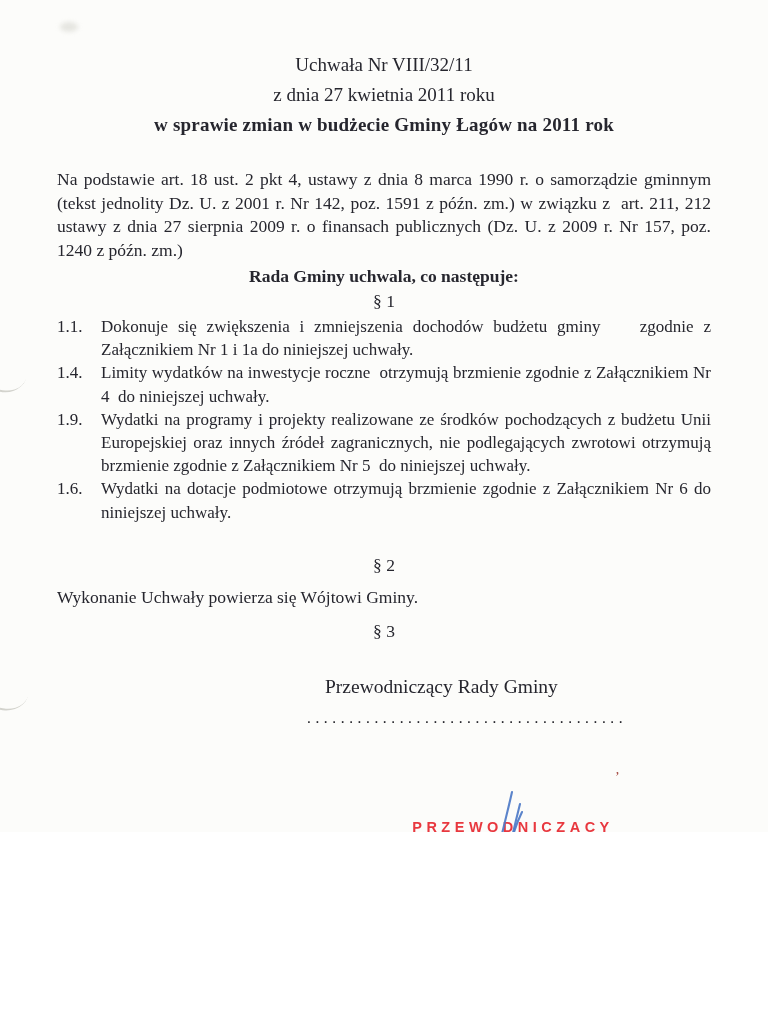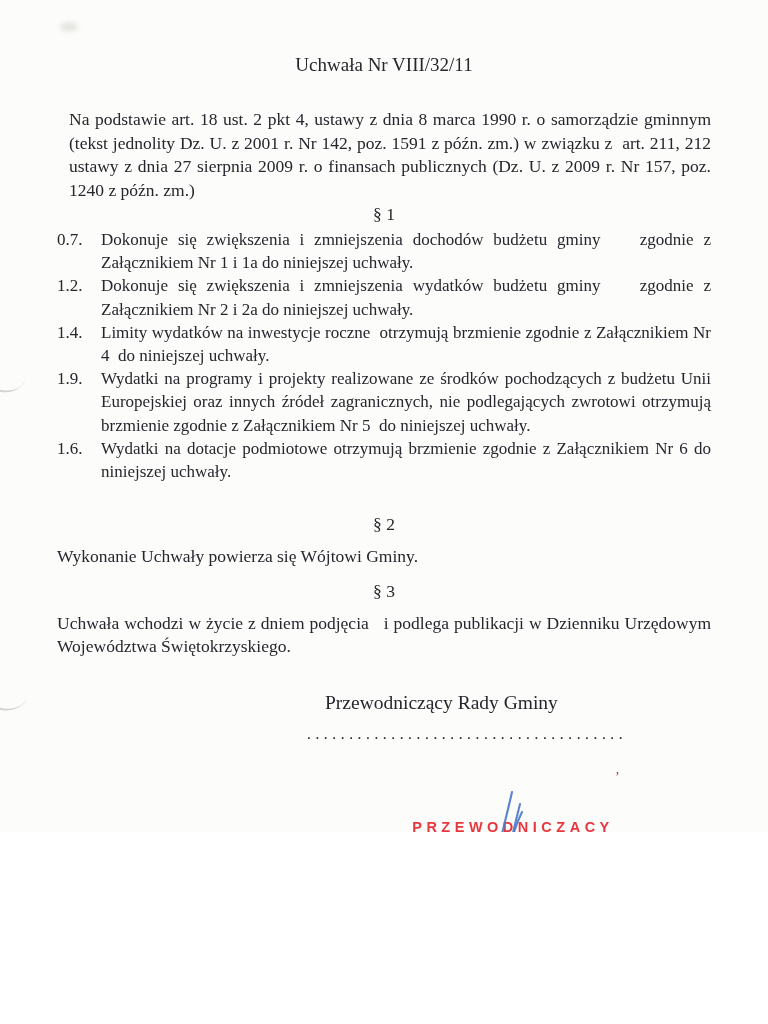--- a/index.html
+++ b/index.html
@@ -10,21 +10,21 @@
     font-family:"Liberation Serif", serif;
     color:#26262e;
     overflow:hidden;
   }
   .content { padding:50px 57px 0 57px; }
 
   .doc-head { text-align:center; font-size:19px; line-height:30px; }
   .doc-head .subject { font-weight:bold; letter-spacing:0.2px; }
 
   .preamble {
-    margin:28px 0 0 12px;
+    margin:28px 0 0 0;
     font-size:17.5px; line-height:23.5px;
     text-align:justify;
     white-space:pre-wrap;
   }
   .res-heading {
     margin-top:2px;
     text-align:center; font-weight:bold;
     font-size:17.5px; line-height:25px;
   }
   .section-symbol {
@@ -104,55 +104,53 @@
 <div class="page" style="--stamp-color: #e8383f; --ink-color: #4d79c7; background: rgb(252, 252, 250); color: rgb(38, 38, 46);">
 
   <div class="smudge"></div>
   <div class="curl curl1"></div>
   <div class="curl curl2"></div>
 
   <div class="content">
 
     <div class="doc-head">
       <div>Uchwała Nr  VIII/32/11</div>
+      <div>z dnia 27 kwietnia 2011 roku</div>
+      <div class="subject">w sprawie zmian w budżecie Gminy  Łagów na 2011 rok</div>
     </div>
 
     <p class="preamble">Na podstawie art. 18 ust. 2 pkt 4, ustawy z dnia 8 marca 1990 r. o samorządzie gminnym (tekst jednolity Dz. U. z 2001 r. Nr 142, poz. 1591 z późn. zm.) w związku z  art. 211, 212 ustawy z dnia 27 sierpnia 2009 r. o finansach publicznych (Dz. U. z 2009 r. Nr 157, poz. 1240 z późn. zm.)</p>
 
+    <div class="res-heading">Rada Gminy uchwala, co następuje:</div>
 
     <div class="section-symbol">§ 1</div>
 
     <div class="list">
       <div class="item">
-        <span class="num">0.7.</span>
+        <span class="num">1.1.</span>
         <span class="txt">Dokonuje się zwiększenia i zmniejszenia dochodów budżetu gminy    zgodnie z Załącznikiem Nr 1 i 1a do niniejszej uchwały.</span>
-      </div>
-      <div class="item">
-        <span class="num">1.2.</span>
-        <span class="txt">Dokonuje się zwiększenia i zmniejszenia wydatków budżetu gminy    zgodnie z Załącznikiem Nr 2 i 2a do niniejszej uchwały.</span>
       </div>
       <div class="item">
         <span class="num">1.4.</span>
         <span class="txt">Limity wydatków na inwestycje roczne  otrzymują brzmienie zgodnie z Załącznikiem Nr 4  do niniejszej uchwały.</span>
       </div>
       <div class="item">
         <span class="num">1.9.</span>
         <span class="txt">Wydatki na programy i projekty realizowane ze środków pochodzących z budżetu Unii Europejskiej oraz innych źródeł zagranicznych, nie podlegających zwrotowi otrzymują brzmienie zgodnie z Załącznikiem Nr 5  do niniejszej uchwały.</span>
       </div>
       <div class="item">
         <span class="num">1.6.</span>
         <span class="txt">Wydatki na dotacje podmiotowe otrzymują brzmienie zgodnie z Załącznikiem Nr 6 do niniejszej uchwały.</span>
       </div>
     </div>
 
     <div class="section-symbol s2">§ 2</div>
     <p class="plain">Wykonanie Uchwały powierza się Wójtowi Gminy.</p>
 
     <div class="section-symbol s3">§ 3</div>
-    <p class="plain just">Uchwała wchodzi w życie z dniem podjęcia   i podlega publikacji w Dzienniku Urzędowym Województwa Świętokrzyskiego.</p>
 
     <div class="role-line">Przewodniczący Rady Gminy</div>
     <div class="dotted">..........................................................................................</div>
 
   </div>
 
   <div class="stamp">
     <div class="stamp1">PRZEWODNICZĄCY</div>
     <div class="stamp3">mgr inż. Zbigniew Meducki</div>
   </div>

